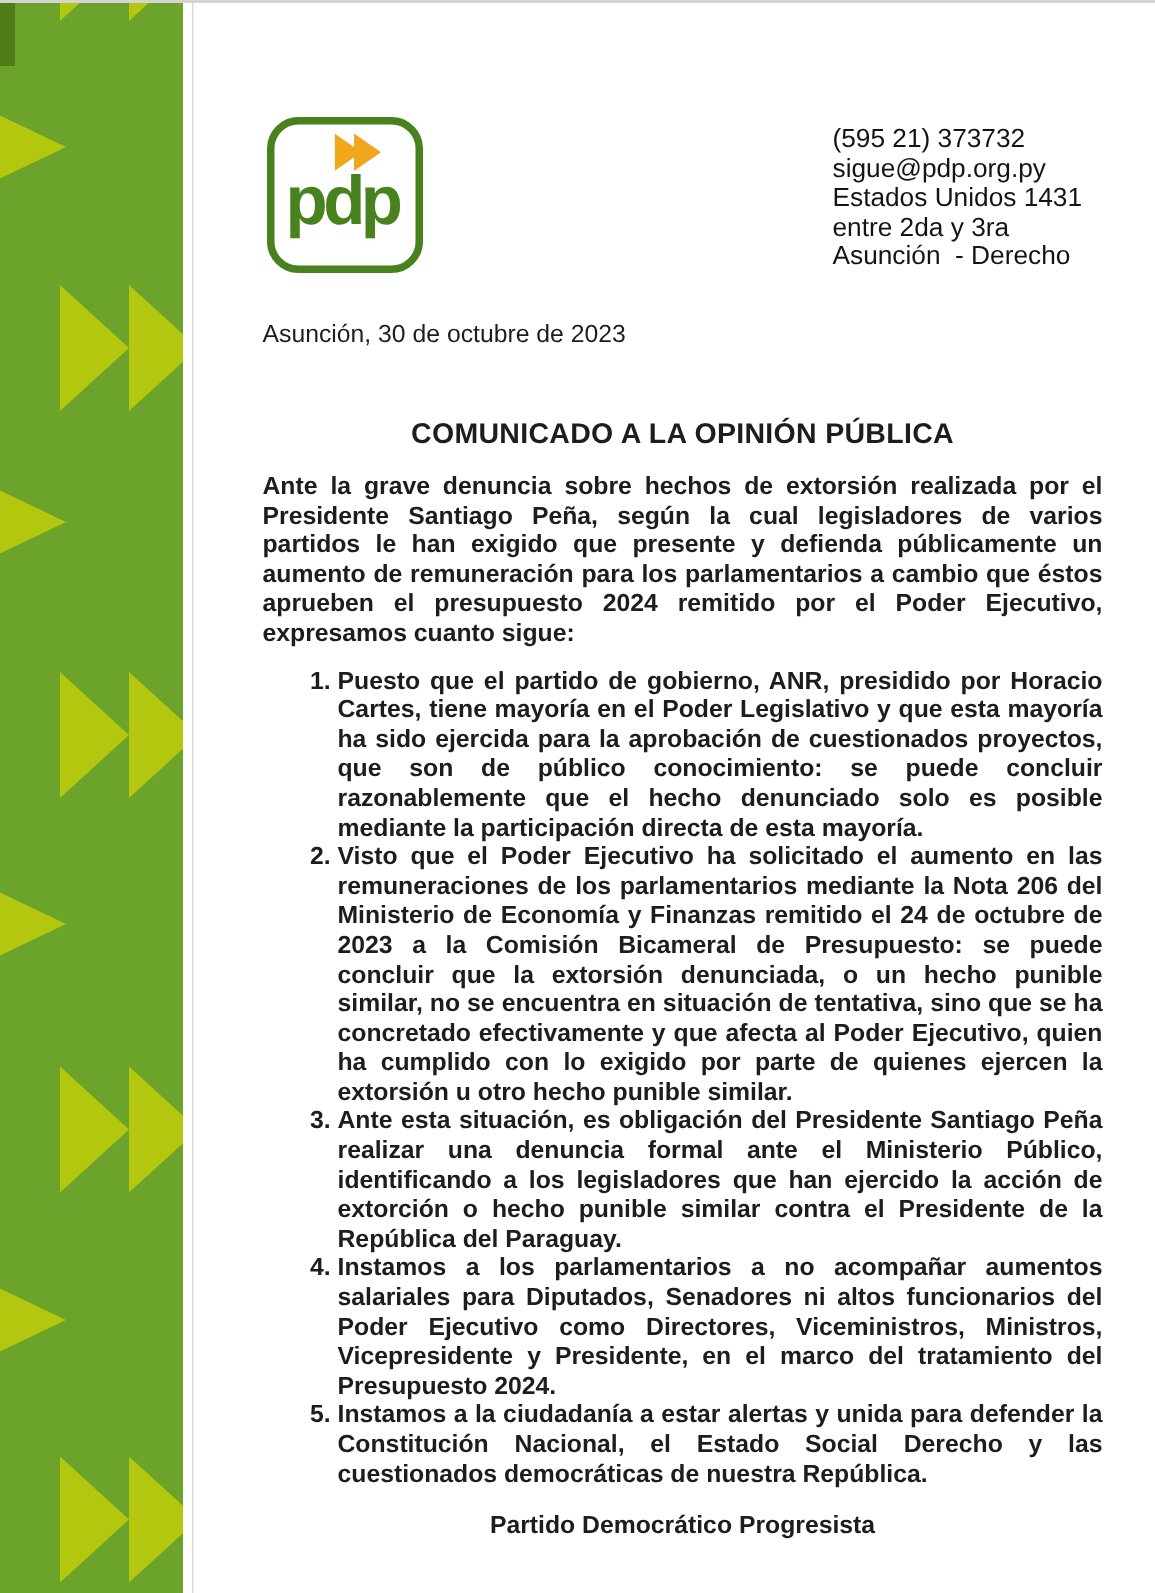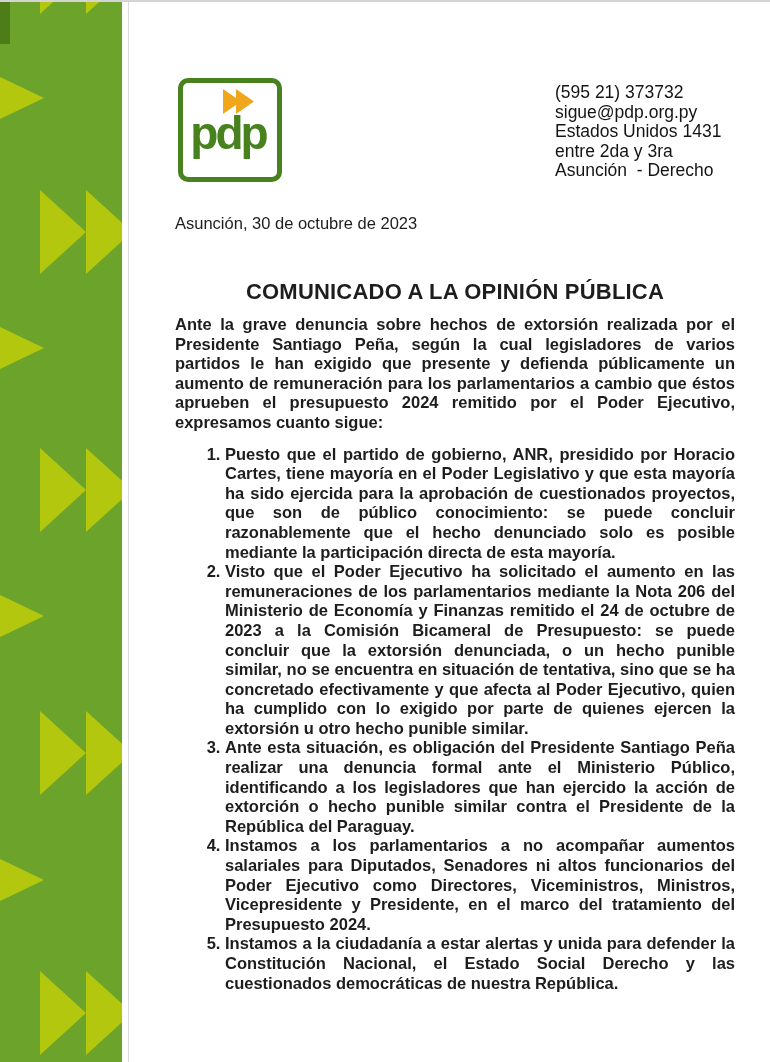--- a/index.html
+++ b/index.html
@@ -30,39 +30,39 @@
   .tri.pair-b{width:46px;height:84px;}
   .tri.edge{width:84px;height:80px;left:-40px;}
   .corner-shade{position:absolute;left:0;top:0;width:10px;height:44px;background:#4E7D17;}
 
   
   .page-edge-line{position:absolute;left:128px;top:2px;bottom:0;width:1px;
     background:var(--page-edge);}
 
   
   .logo{position:absolute;left:178px;top:78px;width:104px;height:104px;
-    border:5px solid var(--logo-green);border-radius:10px;background:#fff;}
+    border:5px solid var(--logo-green);border-radius:21px;background:#fff;}
   .logo-text{position:absolute;left:0;right:4px;top:25px;text-align:center;
     font-weight:bold;font-size:46px;line-height:1.1;letter-spacing:-3px;
     color:var(--logo-green);}
   .logo-arrow{position:absolute;width:18px;height:25px;background:var(--arrow-gold);
     clip-path:polygon(0 0,100% 50%,0 100%);}
   .logo-arrow.a1{left:40px;top:6px;}
   .logo-arrow.a2{left:53px;top:6px;}
 
   
   .contact{position:absolute;left:555px;top:83px;
     font-family:Liberation Sans, sans-serif;font-size:17.5px;line-height:19.6px;
     color:#141414;}
   .contact div{white-space:pre-wrap;}
 
   .date-line{position:absolute;left:175px;top:214px;font-size:16.5px;}
 
   .doc-title{position:absolute;left:175px;top:279px;width:560px;text-align:center;
-    font-weight:bold;font-size:22px;letter-spacing:0.2px;}
+    font-weight:bold;font-size:19px;letter-spacing:0.2px;}
 
   .content{position:absolute;left:175px;top:315px;width:560px;
     font-size:16.5px;line-height:19.6px;text-align:justify;}
   .content p{margin:0;font-weight:bold;}
   .content ol{margin:12px 0 0 0;padding-left:50px;}
   .content li{text-align:justify;font-weight:bold;}
 
   .footer-line{position:absolute;left:175px;top:1008px;width:560px;text-align:center;
     font-weight:bold;font-size:16.5px;}
 </style>
@@ -122,14 +122,15 @@
     <p>Ante la grave denuncia sobre hechos de extorsión realizada por el Presidente Santiago Peña, según la cual legisladores de varios partidos le han exigido que presente y defienda públicamente un aumento de remuneración para los parlamentarios a cambio que éstos aprueben el presupuesto 2024 remitido por el Poder Ejecutivo, expresamos cuanto sigue:</p>
     <ol>
       <li>Puesto que el partido de gobierno, ANR, presidido por Horacio Cartes, tiene mayoría en el Poder Legislativo y que esta mayoría ha sido ejercida para la aprobación de cuestionados proyectos, que son de público conocimiento: se puede concluir razonablemente que el hecho denunciado solo es posible mediante la participación directa de esta mayoría.</li>
       <li>Visto que el Poder Ejecutivo ha solicitado el aumento en las remuneraciones de los parlamentarios mediante la Nota 206 del Ministerio de Economía y Finanzas remitido el 24 de octubre de 2023 a la Comisión Bicameral de Presupuesto: se puede concluir que la extorsión denunciada, o un hecho punible similar, no se encuentra en situación de tentativa, sino que se ha concretado efectivamente y que afecta al Poder Ejecutivo, quien ha cumplido con lo exigido por parte de quienes ejercen la extorsión u otro hecho punible similar.</li>
       <li>Ante esta situación, es obligación del Presidente Santiago Peña realizar una denuncia formal ante el Ministerio Público, identificando a los legisladores que han ejercido la acción de extorción o hecho punible similar contra el Presidente de la República del Paraguay.</li>
       <li>Instamos a los parlamentarios a no acompañar aumentos salariales para Diputados, Senadores ni altos funcionarios del Poder Ejecutivo como Directores, Viceministros, Ministros, Vicepresidente y Presidente, en el marco del tratamiento del Presupuesto 2024.</li>
       <li>Instamos a la ciudadanía a estar alertas y unida para defender la Constitución Nacional, el Estado Social Derecho y las cuestionados democráticas de nuestra República.</li>
     </ol>
   </div>
 
+  <div class="footer-line">Partido Democrático Progresista</div>
 
 </div>
 
 </body></html>

